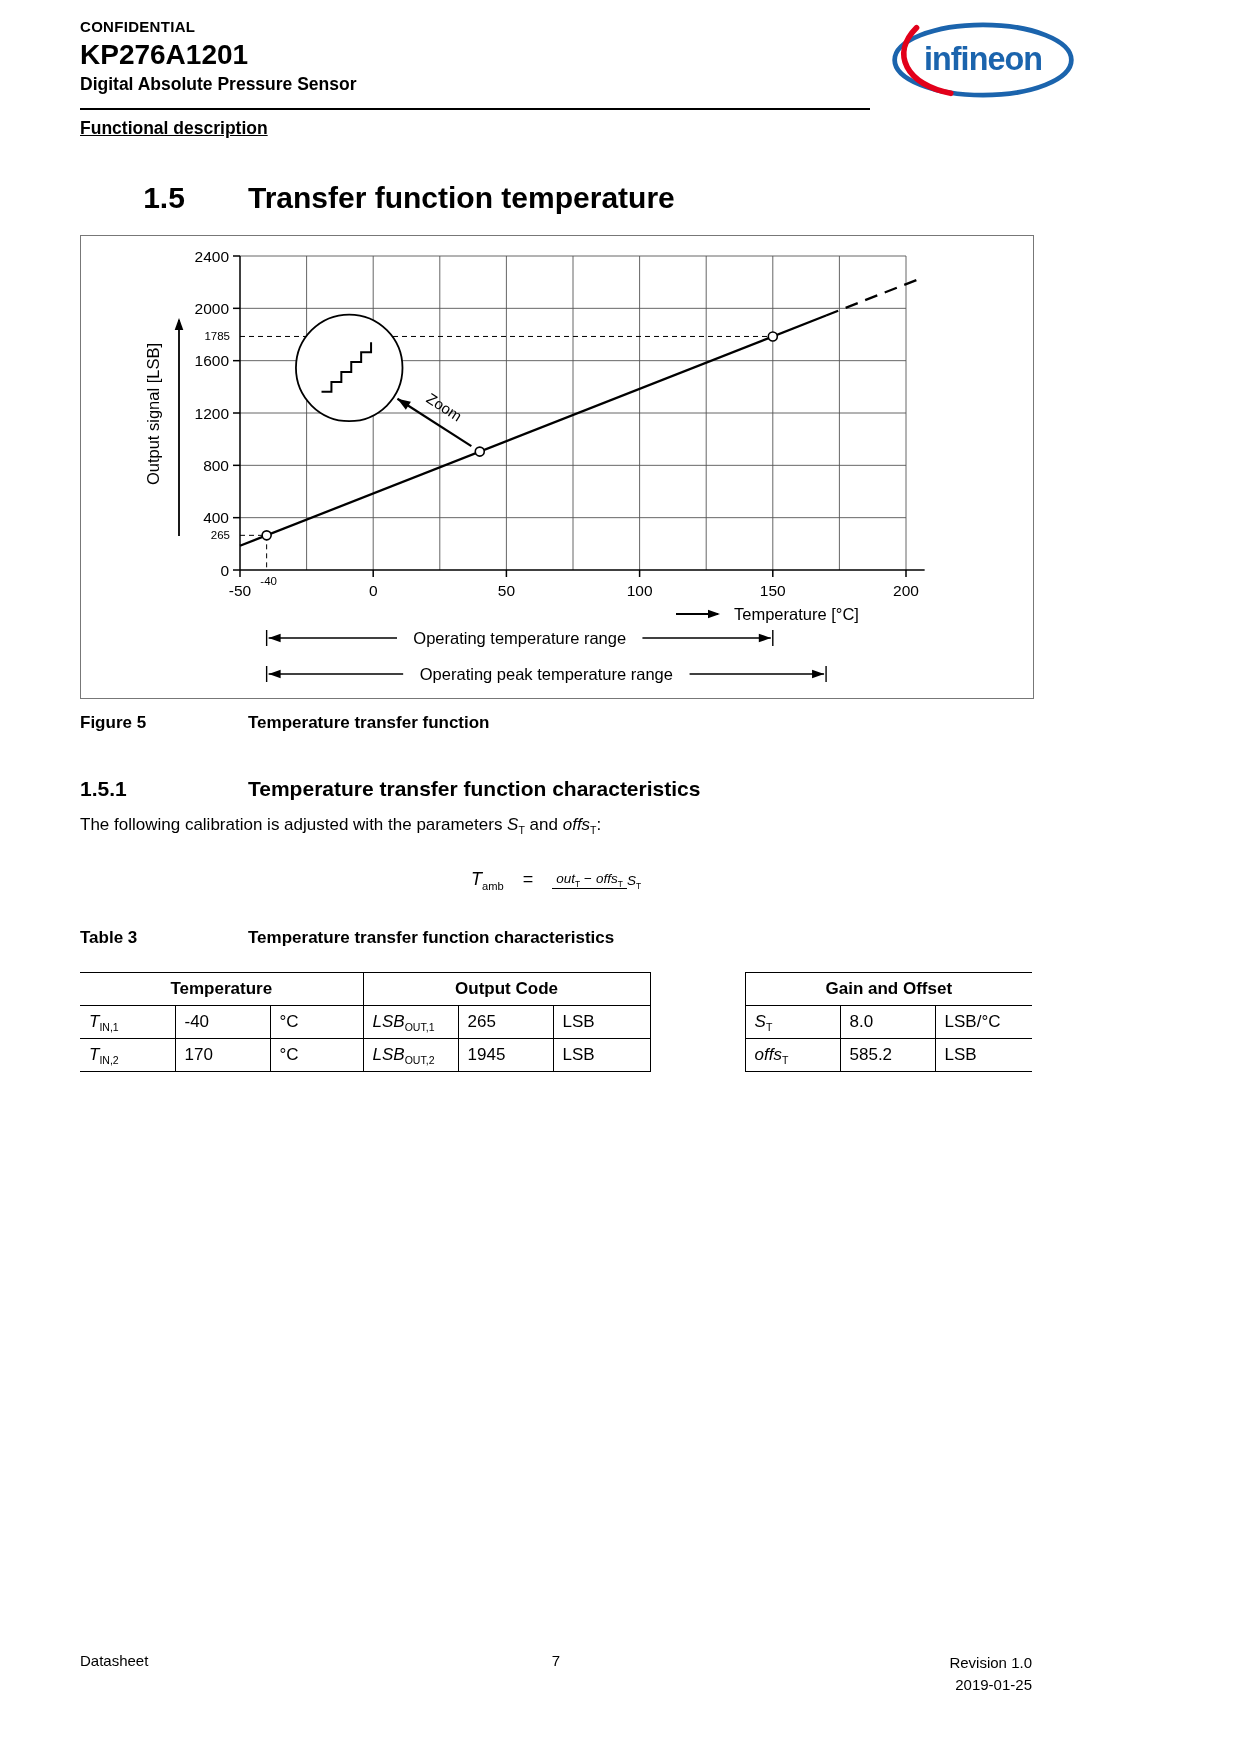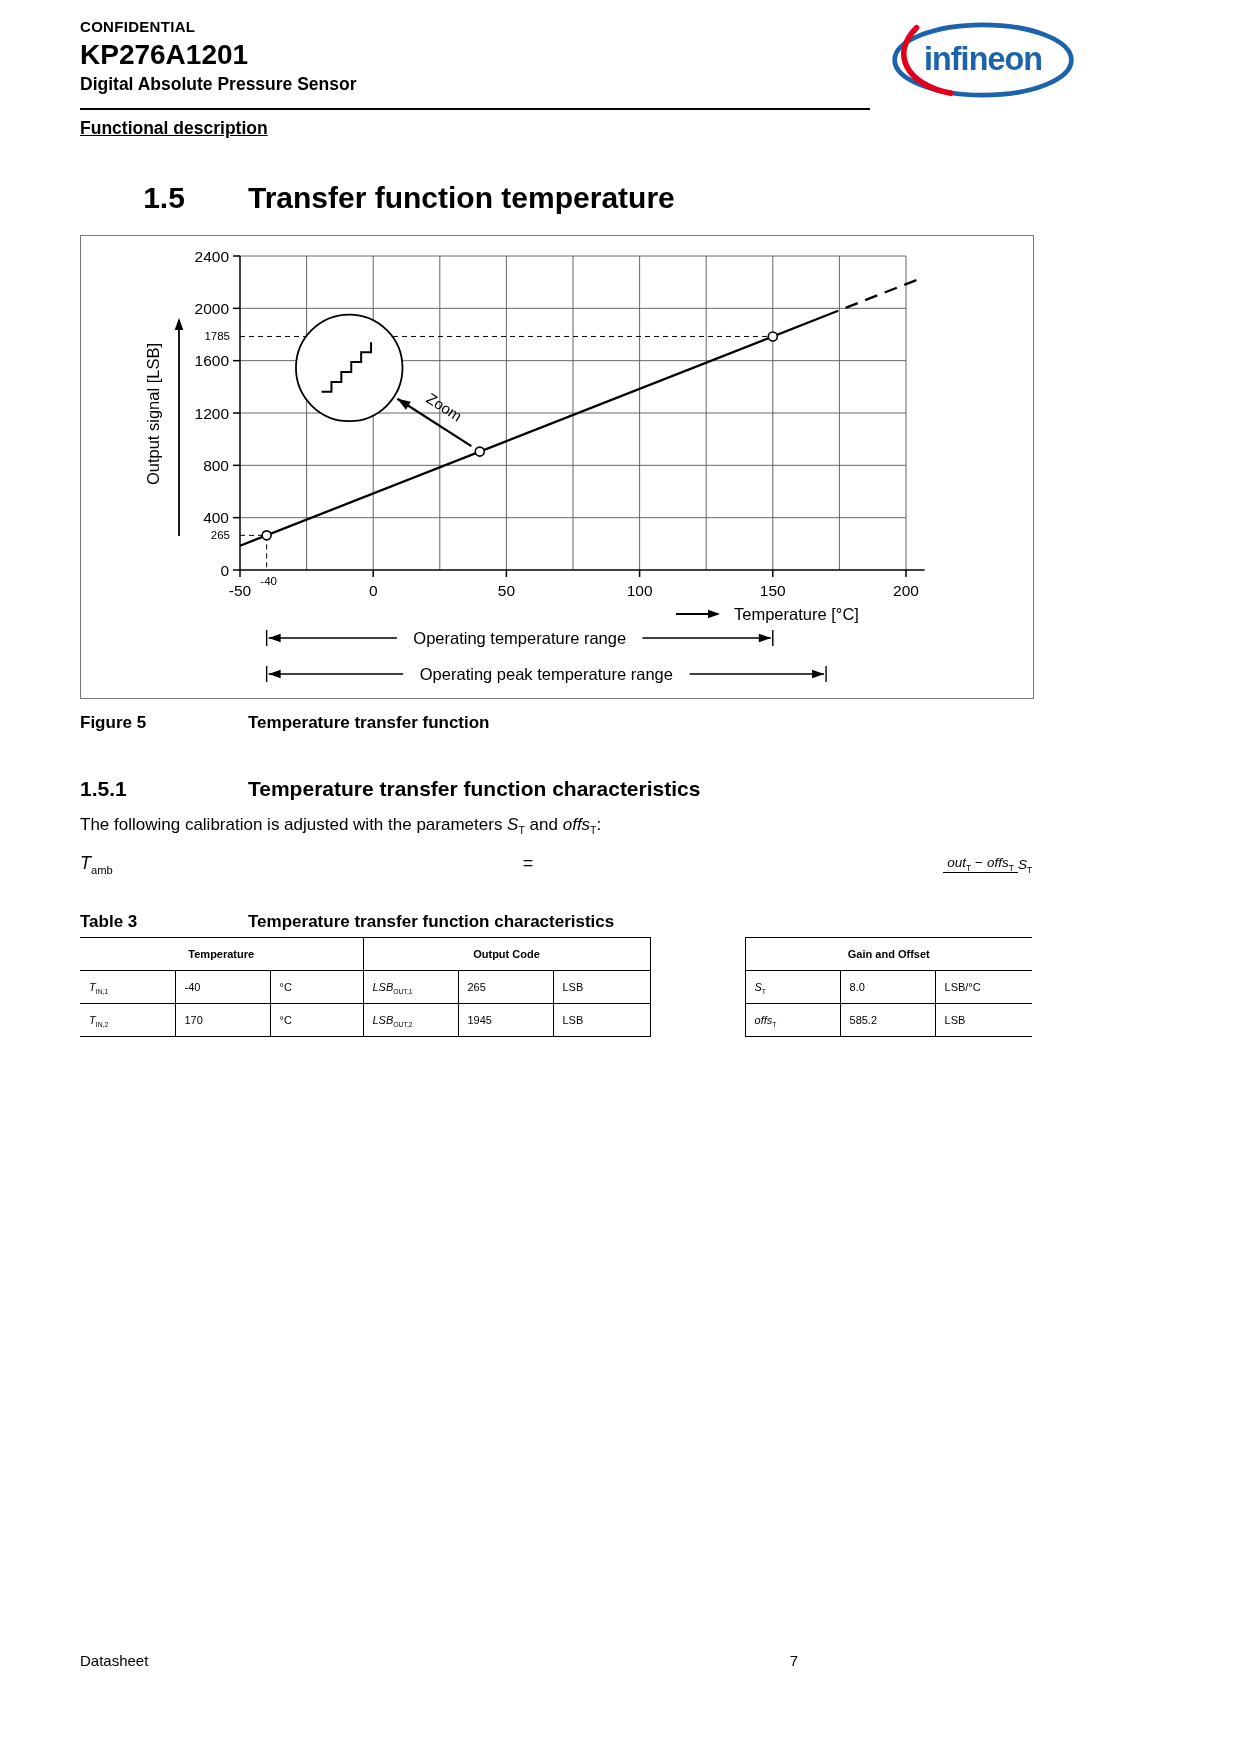--- a/index.html
+++ b/index.html
@@ -28,30 +28,30 @@
   .cap-label { width:168px; flex:none; }
 
   
   .figbox { margin-top:20px; width:954px; border:1px solid #777; background:#fff; }
   #chart-svg { display:block; width:952px; height:auto; }
   #chart-svg text { font-family:"Liberation Sans", sans-serif; fill:#000; }
 
   
   .intro { font-size:17px; margin-top:14px; }
   sub { font-size:0.62em; line-height:0; }
-  .formula { display:flex; justify-content:space-between; align-items:center; gap:9px;
-             margin-top:18px; font-size:18px; width:952px; }
+  .formula { display:flex; justify-content:center; align-items:center; gap:19px;
+             margin-top:34px; font-size:18px; width:952px; }
   .frac { display:inline-flex; align-items:center; font-size:13.5px; }
   .fnum { border-bottom:1px solid #000; padding:0 4px 2px; white-space:nowrap; }
   .fden { padding-top:2px; }
   .fminus { padding:0 4px; }
 
   
   .tcaption { margin-top:38px; }
-  .dtable { border-collapse:collapse; table-layout:fixed; width:952px; font-size:11px; margin-top:5px; }
+  .dtable { border-collapse:collapse; table-layout:fixed; width:952px; font-size:17px; margin-top:24px; }
   .dtable th, .dtable td {
     border-top:1px solid #000; border-bottom:1px solid #000;
     padding:4px 9px; text-align:left; font-weight:normal; height:33px; vertical-align:middle;
   }
   .dtable thead th { font-weight:bold; }
   .dtable .grp { text-align:center; }
   .dtable .bl { border-left:1px solid #000; }
   .dtable .br { border-right:1px solid #000; }
   .dtable .spacer { border:none; }
 
@@ -244,15 +244,19 @@
           <td class="bl">LSB</td>
         </tr>
       </tbody>
     </table>
 
   </div>
 
   <div class="footer">
     <div class="f-left">Datasheet</div>
     <div class="f-center">7</div>
+    <div class="f-right">
+      <div>Revision 1.0</div>
+      <div>2019-01-25</div>
+    </div>
   </div>
 
 </div>
 
 </body></html>

